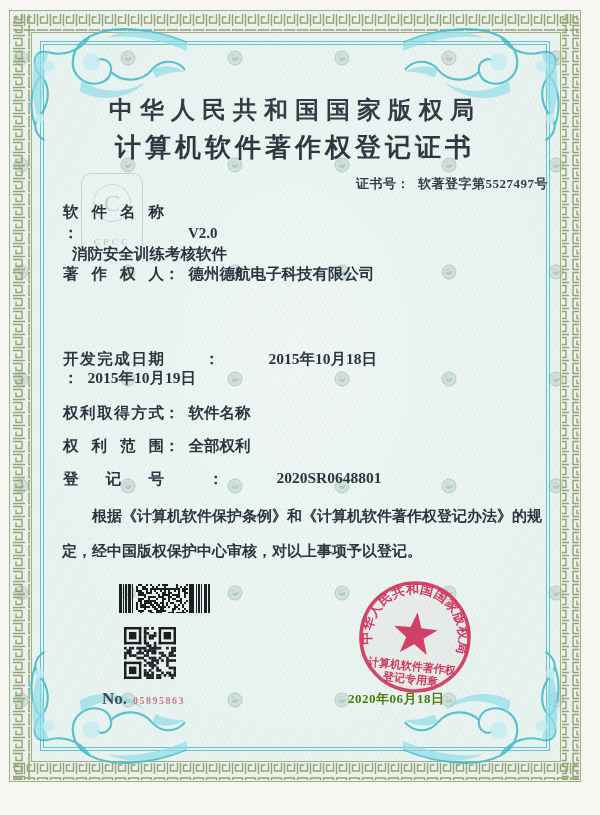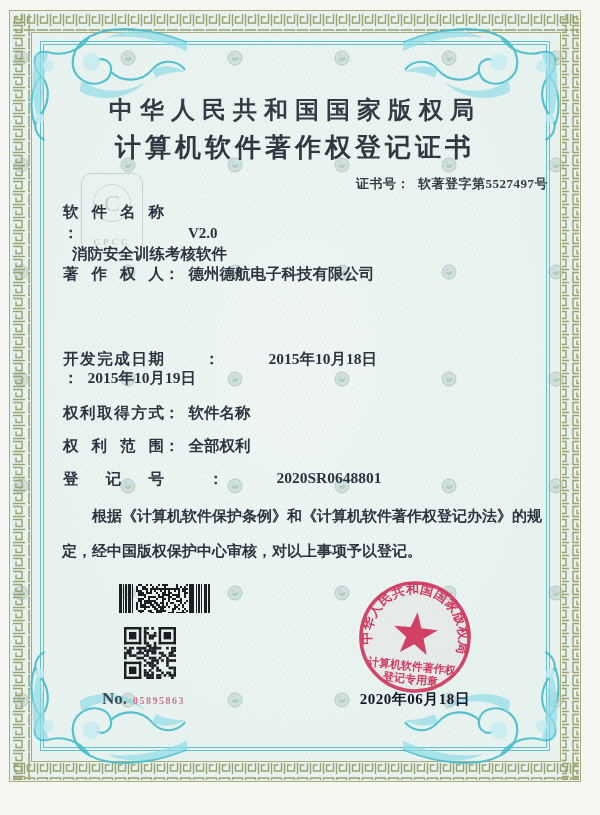--- a/index.html
+++ b/index.html
@@ -78,22 +78,22 @@
     position:absolute;left:0;bottom:5px;width:100%;text-align:center;
     font-size:9px;letter-spacing:3px;color:rgba(130,162,152,.55);font-weight:bold;
   }
   
   #barcode{left:119px;top:584px;}
   #qr-code{left:124px;top:627px;}
   #serial-line{left:102px;top:689px;font-size:17px;font-weight:bold;color:#3e4a55;}
   #serial-line .num{color:#c9768b;font-size:10px;letter-spacing:1.5px;margin-left:6px;font-weight:bold;}
   
   #seal{left:355px;top:577px;transform:rotate(6deg);}
-  #issue-date{left:348px;top:690px;width:134px;text-align:center;
-    font-size:15px;font-weight:bold;color:#0f172a;letter-spacing:.5px;}
+  #issue-date{left:348px;top:690px;width:134px;text-align:left;
+    font-size:13px;font-weight:bold;color:#4d7c0f;letter-spacing:.5px;}
 </style>
 </head>
 <body>
 
 <svg width="0" height="0" style="position:absolute">
   <defs>
     <pattern id="meanderH" width="13" height="17" patternUnits="userSpaceOnUse">
       <path d="M1.5,15 V2 H11.5 V12 H4.5 V6 H8.5" fill="none" stroke="#9aa06e" stroke-width="1.4"></path>
     </pattern>
     <pattern id="meanderV" width="17" height="13" patternUnits="userSpaceOnUse">

